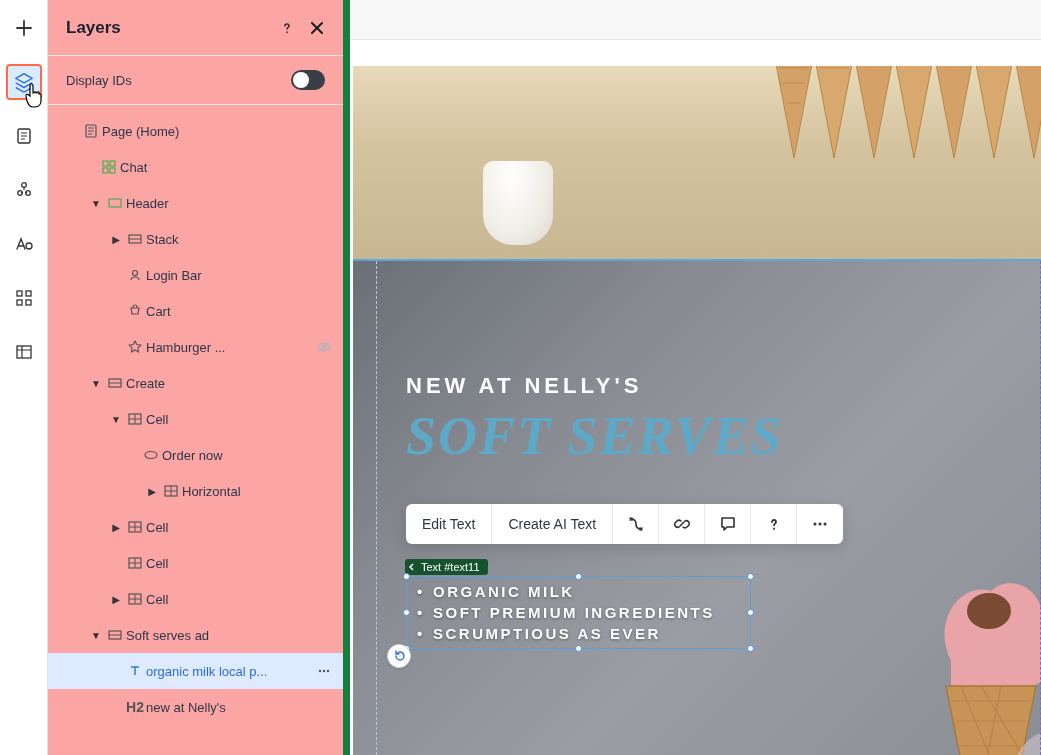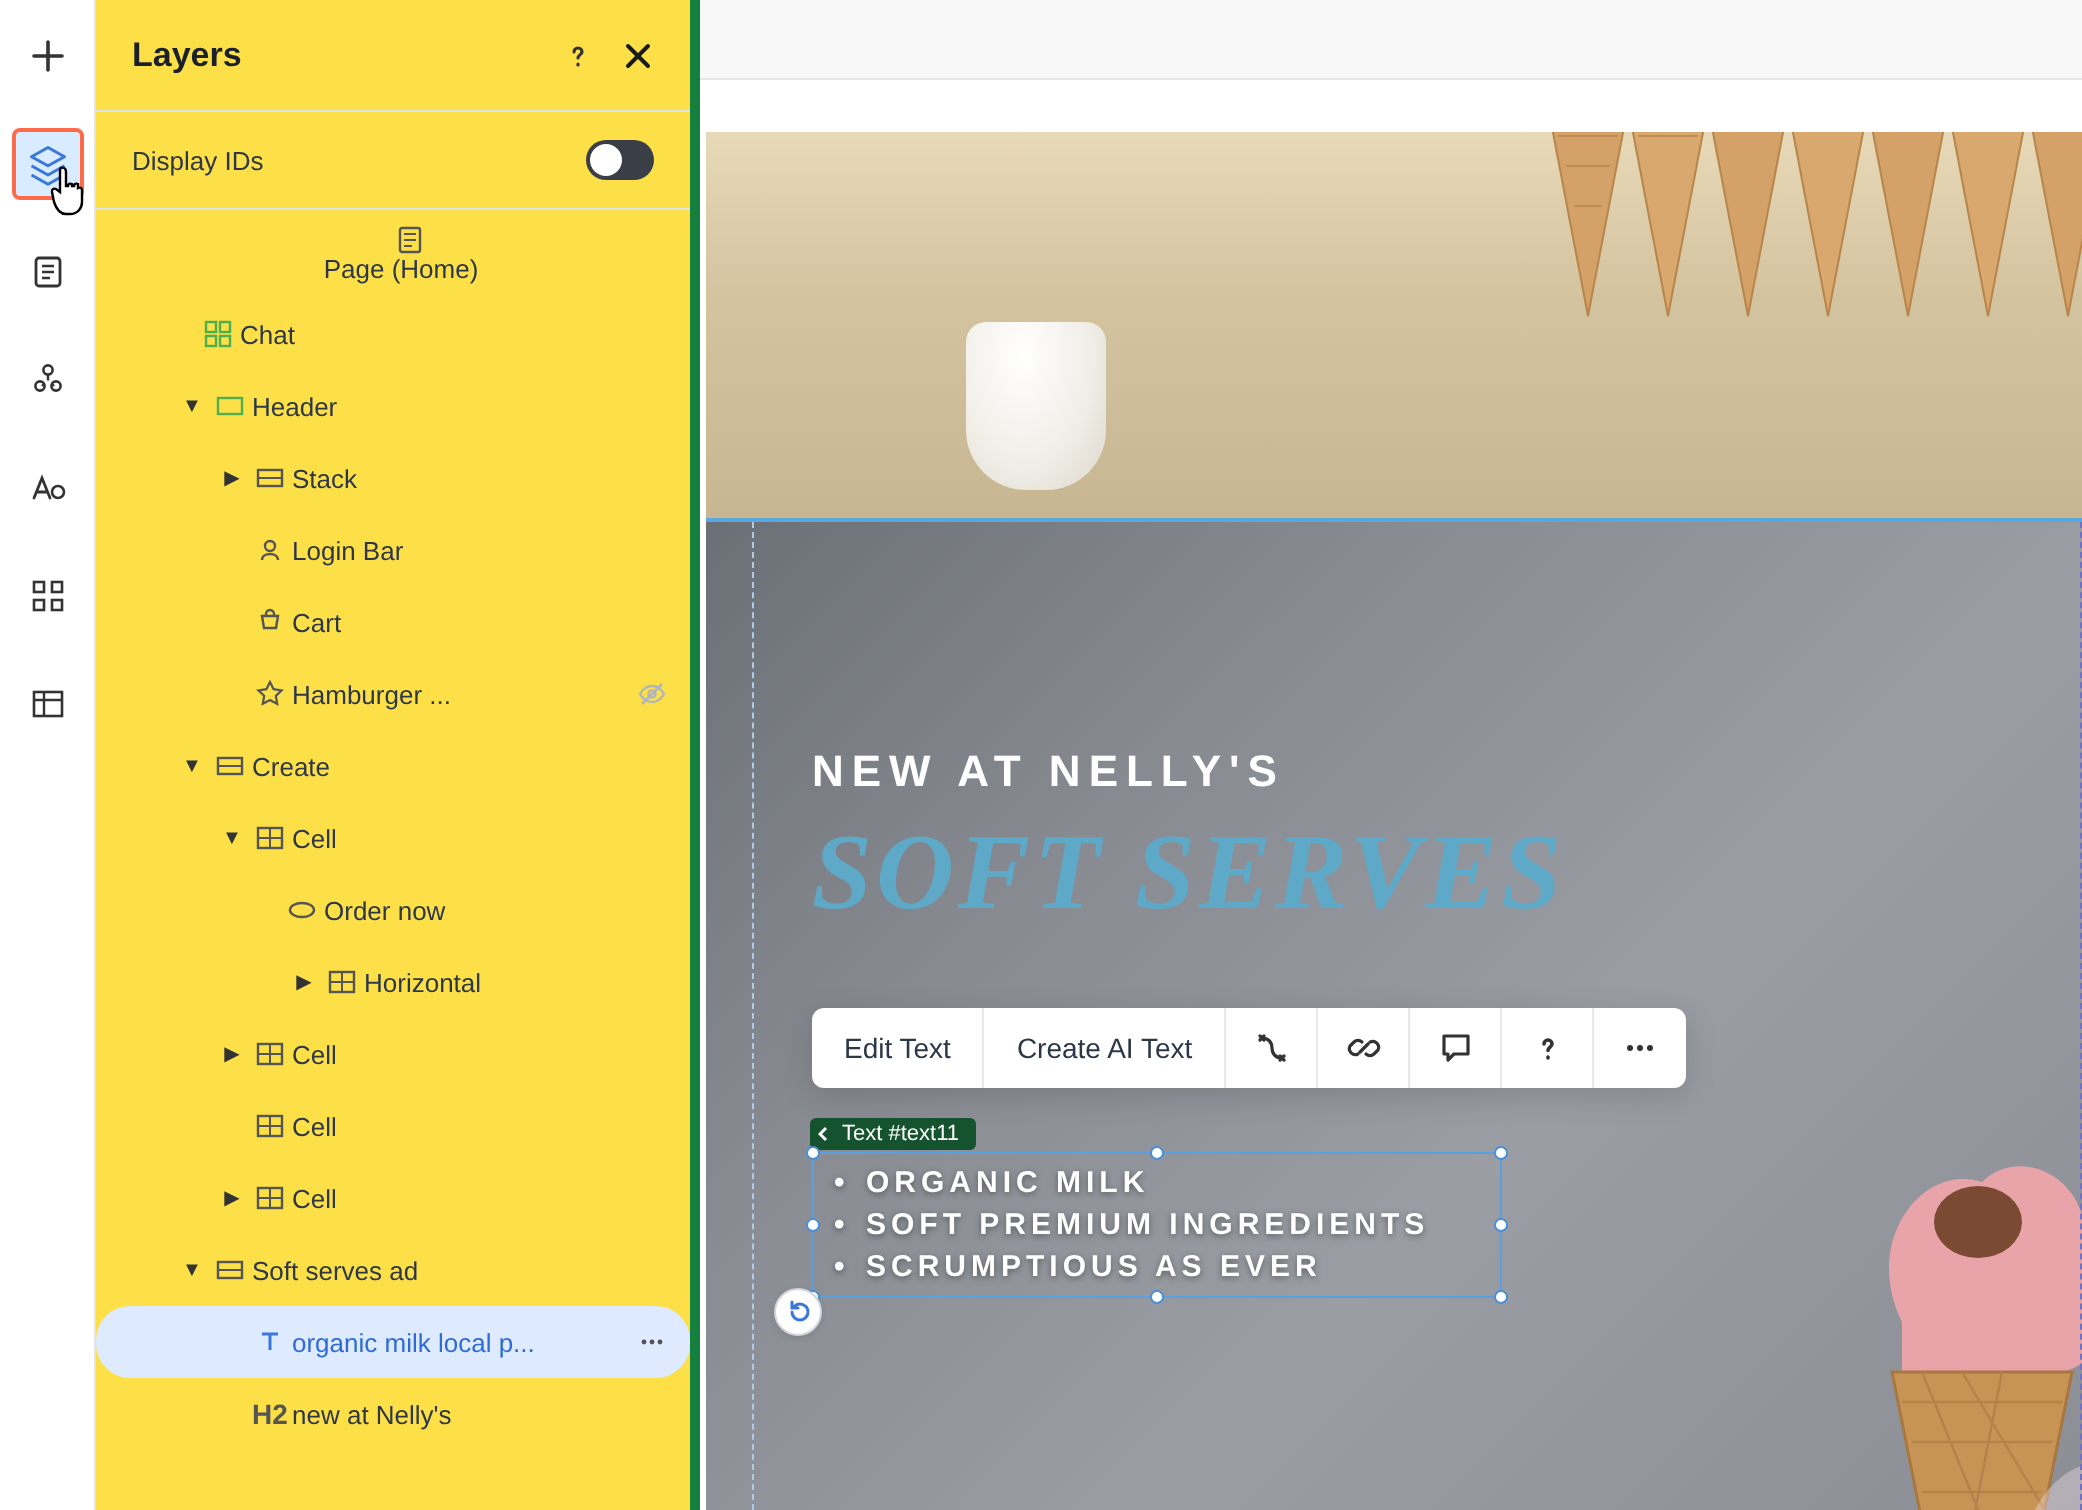--- a/index.html
+++ b/index.html
@@ -6,38 +6,38 @@
 body { width: 1041px; height: 755px; overflow: hidden; background: #fff; }
 .app { display: flex; height: 100%; }
 
 
 .rail { width: 48px; border-right: 1px solid #e0e3e8; display: flex; flex-direction: column; align-items: center; padding-top: 10px; gap: 18px; background: #fff; }
 .rail-item { width: 36px; height: 36px; display: flex; align-items: center; justify-content: center; cursor: pointer; border-radius: 4px; position: relative; }
 .rail-item.selected { background: #d9ebff; border: 2px solid #ff6b4a; }
 .cursor-hand { position: absolute; bottom: -12px; right: -6px; font-size: 22px; z-index: 5; pointer-events: none; color: #000; }
 
 
-.panel { width: 302px; border-right: 5px solid #15803d; display: flex; flex-direction: column; background: #fde047; }
+.panel { width: 302px; border-right: 7px solid #15803d; display: flex; flex-direction: column; background: #fca5a5; }
 .panel-header { height: 56px; display: flex; align-items: center; justify-content: space-between; padding: 0 18px; border-bottom: 1px solid #e0e3e8; }
 .panel-title { font-size: 17px; font-weight: 700; color: #1a202c; }
 .panel-header-actions { display: flex; gap: 14px; align-items: center; }
 
 .display-ids { display: flex; align-items: center; justify-content: space-between; padding: 14px 18px; border-bottom: 1px solid #e0e3e8; font-size: 13px; color: #2d3748; }
 .toggle { width: 34px; height: 20px; background: #3a3f47; border-radius: 12px; position: relative; cursor: pointer; }
 .toggle::after { content: ""; position: absolute; width: 16px; height: 16px; background: #fff; border-radius: 50%; top: 2px; left: 2px; }
 
 .tree { flex: 1; overflow-y: auto; padding: 8px 0; font-size: 13px; }
 .tree-item { display: flex; align-items: center; height: 36px; cursor: pointer; position: relative; }
-.tree-item.selected { background: #ddeaff; border-radius: 17px; }
+.tree-item.selected { background: #ddeaff; }
 .tree-item.selected .label { color: #2f6bd6; }
 .tree-chevron { width: 16px; display: flex; justify-content: center; font-size: 10px; color: #333; }
 .tree-icon { width: 22px; display: flex; justify-content: center; align-items: center; }
 .tree-item .label { flex: 1; color: #2d3748; white-space: nowrap; overflow: hidden; text-overflow: ellipsis; padding-right: 8px; }
 .tree-item .right-action { width: 22px; margin-right: 8px; display: flex; justify-content: center; }
-.ind-0 { padding-left: 16px; flex-direction: column; }
+.ind-0 { padding-left: 16px; }
 .ind-1 { padding-left: 34px; }
 .ind-2 { padding-left: 40px; }
 .ind-3 { padding-left: 60px; }
 .ind-4 { padding-left: 76px; }
 .ind-5 { padding-left: 96px; }
 
 
 .canvas { flex: 1; position: relative; overflow: hidden; background: #fff; }
 .canvas-header { height: 40px; background: #f8f8f8; border-bottom: 1px solid #e5e5e5; }
 .page-bg { position: absolute; top: 66px; left: 3px; right: 0; bottom: 0; background: linear-gradient(#faf6ef, #ece6da); }

